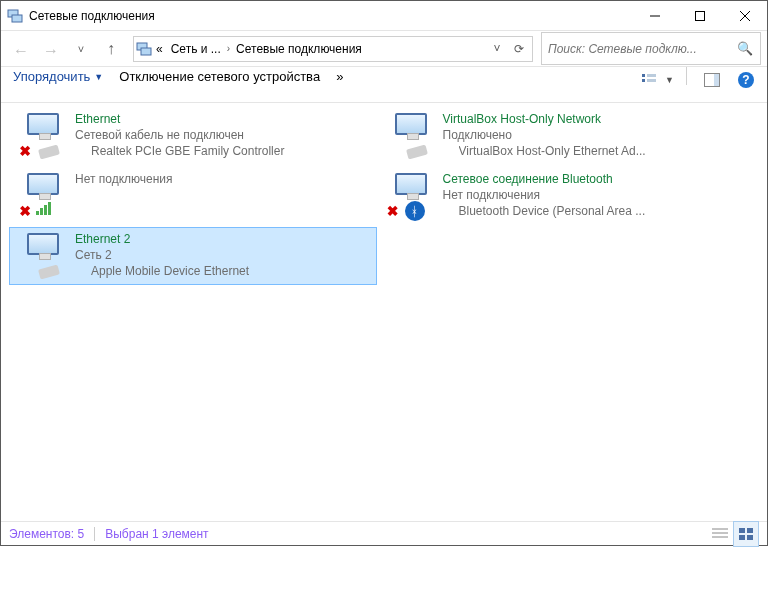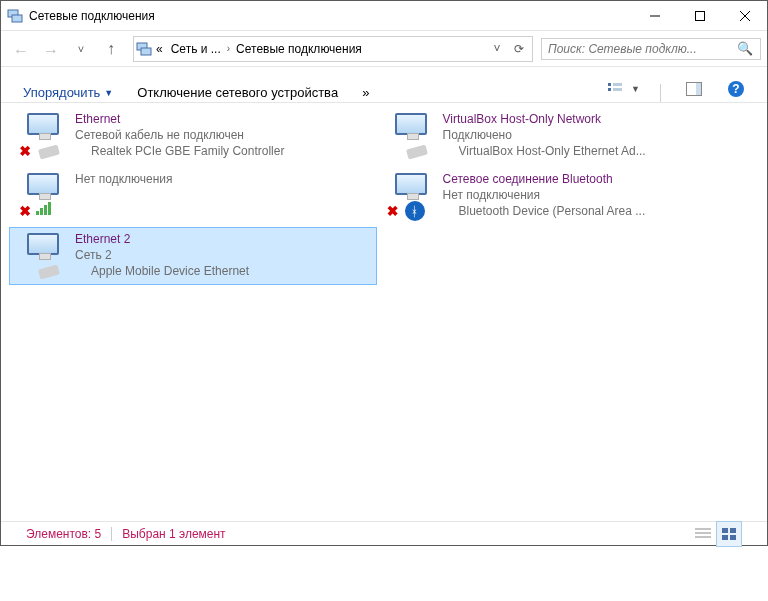--- a/index.html
+++ b/index.html
@@ -14,47 +14,47 @@
 
   
   .navrow { height: 36px; display: flex; align-items: center; padding: 0 6px; gap: 2px; border-bottom: 1px solid #e5e5e5; }
   .navarrow { width: 28px; height: 26px; display: flex; align-items: center; justify-content: center; color: #c0c0c0; font-size: 16px; }
   .navarrow.enabled { color: #606060; }
   .addrbar { flex: 1; height: 26px; border: 1px solid #cfcfcf; display: flex; align-items: center; padding: 0 2px; margin-left: 6px; }
   .addrbar .crumb { font-size: 12px; color: #000; padding: 0 4px; }
   .addrbar .sep { font-size: 10px; color: #606060; padding: 0 2px; }
   .addrbar .spacer { flex:1; }
   .addrbar .refresh, .addrbar .dd { width: 22px; height: 22px; display:flex; align-items:center; justify-content:center; color:#606060; font-size:12px; }
-  .searchbox { width: 220px; height: 22px; border: 1px solid #cfcfcf; margin-left: 6px; display: flex; align-items: center; padding: 8px 6px; }
+  .searchbox { width: 220px; height: 33px; border: 1px solid #cfcfcf; margin-left: 6px; display: flex; align-items: center; padding: 8px 6px; }
   .searchbox input { border: none; outline: none; font-size: 12px; color: #888; font-style: italic; width: 100%; background: transparent; }
   .searchbox .sicn { color:#606060; font-size:13px; margin-left:4px; }
 
   
-  .toolbar { height: 36px; display: flex; align-items: flex-end; padding: 0 18px; border-bottom: 1px solid #e5e5e5; gap: 16px; }
+  .toolbar { height: 36px; display: flex; align-items: flex-start; padding: 0 8px; border-bottom: 1px solid #e5e5e5; gap: 8px; }
   .toolbtn { font-size: 13px; color: #1a4aa0; display: flex; align-items: center; gap: 4px; padding: 2px 4px; }
   .toolbtn .dd { font-size: 9px; color: #1a4aa0; }
   .toolbtn.black { color: #000; }
   .tsep { flex: 1; }
   .iconbtn { width: 26px; height: 26px; display:flex; align-items:center; justify-content:center; }
   .iconbtn svg { display:block; }
   .seg { display:flex; align-items:center; gap:2px; }
   .vline { width:1px; height:18px; background:#d0d0d0; margin:0 4px; }
 
   
   .content { flex: 1; display: flex; flex-wrap: wrap; align-content: flex-start; padding: 4px 8px; overflow: hidden; }
   .conn { width: 49%; min-height: 56px; display: flex; align-items: flex-start; padding: 4px 6px; margin-bottom: 2px; }
   .conn.selected { background: #cde8ff; border: 1px solid #7abdff; padding: 3px 5px; }
   .conn .cicon { width: 58px; height: 50px; flex-shrink: 0; position: relative; }
   .conn .ctext { flex:1; padding-left: 2px; }
-  .conn .cname { font-size: 12px; color: #701a75; line-height: 16px; }
+  .conn .cname { font-size: 12px; color: #15803d; line-height: 16px; }
   .conn .cstatus { font-size: 12px; color: #6d6d6d; line-height: 16px; }
   .conn .cdevice { font-size: 12px; color: #6d6d6d; line-height: 16px; white-space: nowrap; overflow: hidden; text-overflow: ellipsis; max-width: 270px; margin-left: 16px; }
 
   
-  .statusbar { height: 24px; border-top: 1px solid #e5e5e5; display: flex; align-items: center; font-size: 12px; color: #be185d; padding: 0 25px; justify-content: flex-end; }
+  .statusbar { height: 24px; border-top: 1px solid #e5e5e5; display: flex; align-items: center; font-size: 12px; color: #8b5cf6; padding: 0 8px; justify-content: flex-end; }
   .statusbar .ssep { width:1px; height:14px; background:#ccc; margin: 0 10px; }
   .statusbar .sspacer { flex:1; }
 
   
   .mon { position: absolute; left: 12px; top: 2px; width: 32px; height: 22px; border: 2px solid #4a6fa5; border-radius: 2px; background: linear-gradient(#e8f4ff, #b4d6f3); }
   .mon::after { content:""; position:absolute; bottom:-7px; left:10px; width:10px; height:5px; background:#e0e0e0; border:1px solid #b0b0b0; }
   .badge { position:absolute; left:2px; bottom:2px; width:16px; height:16px; display:flex; align-items:center; justify-content:center; font-size:14px; font-weight:bold; }
   .badge.red { color:#d40000; }
   .plug { position:absolute; left:24px; bottom:4px; width:20px; height:10px; background:#d0d0d0; border-radius:2px; transform: rotate(-15deg); }
   .wifi { position:absolute; left:20px; bottom:2px; }

